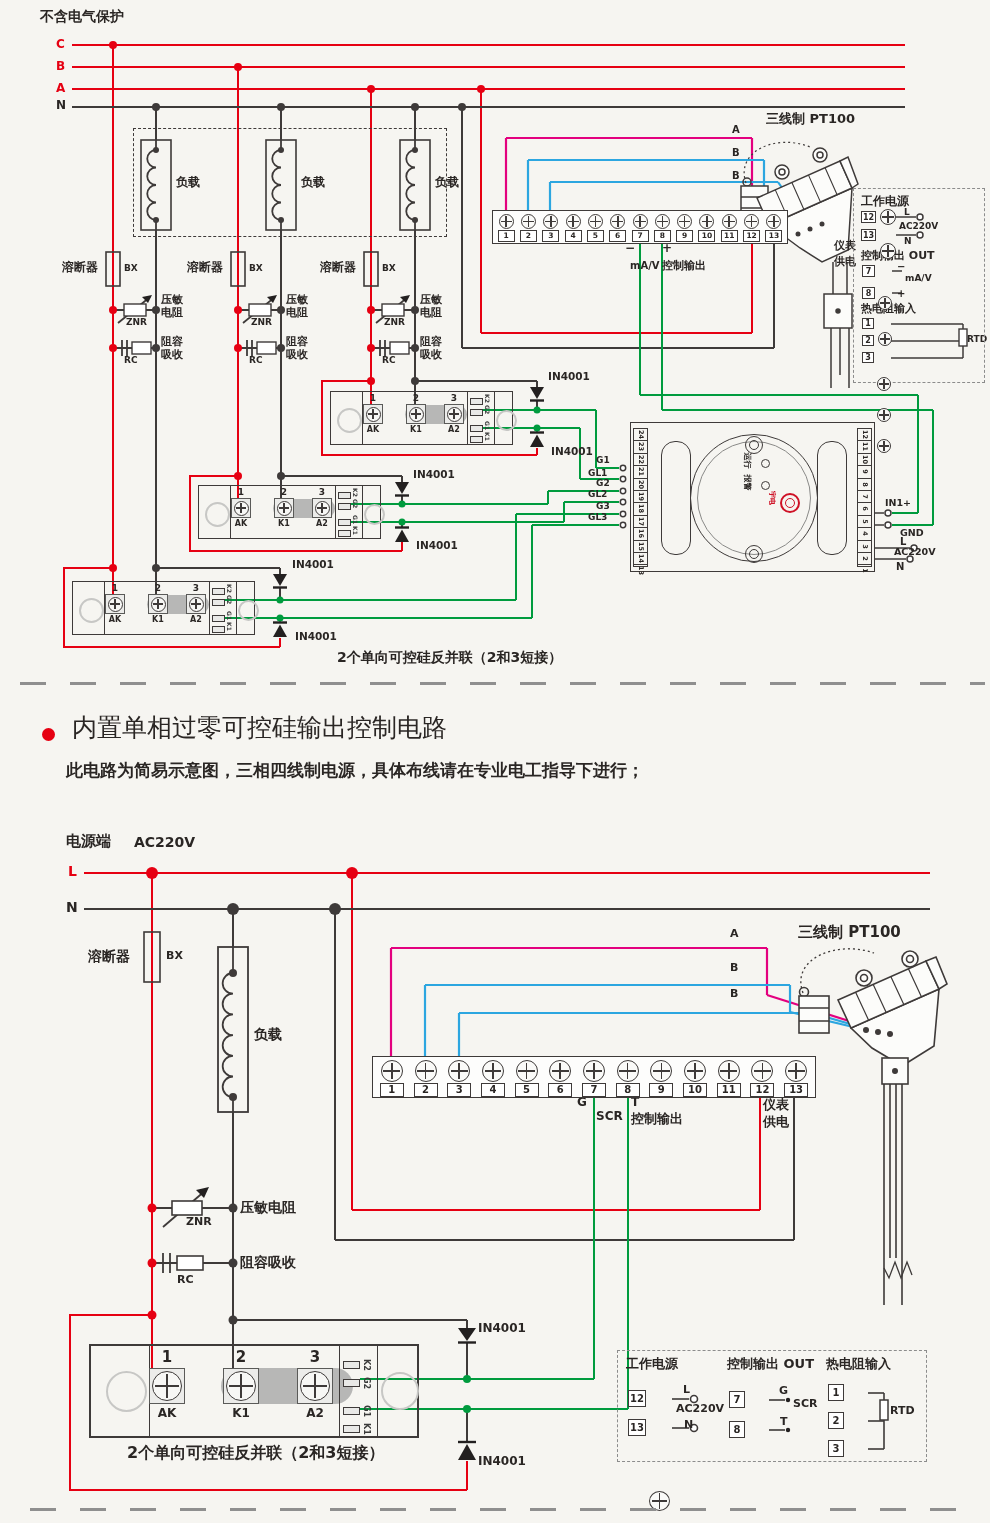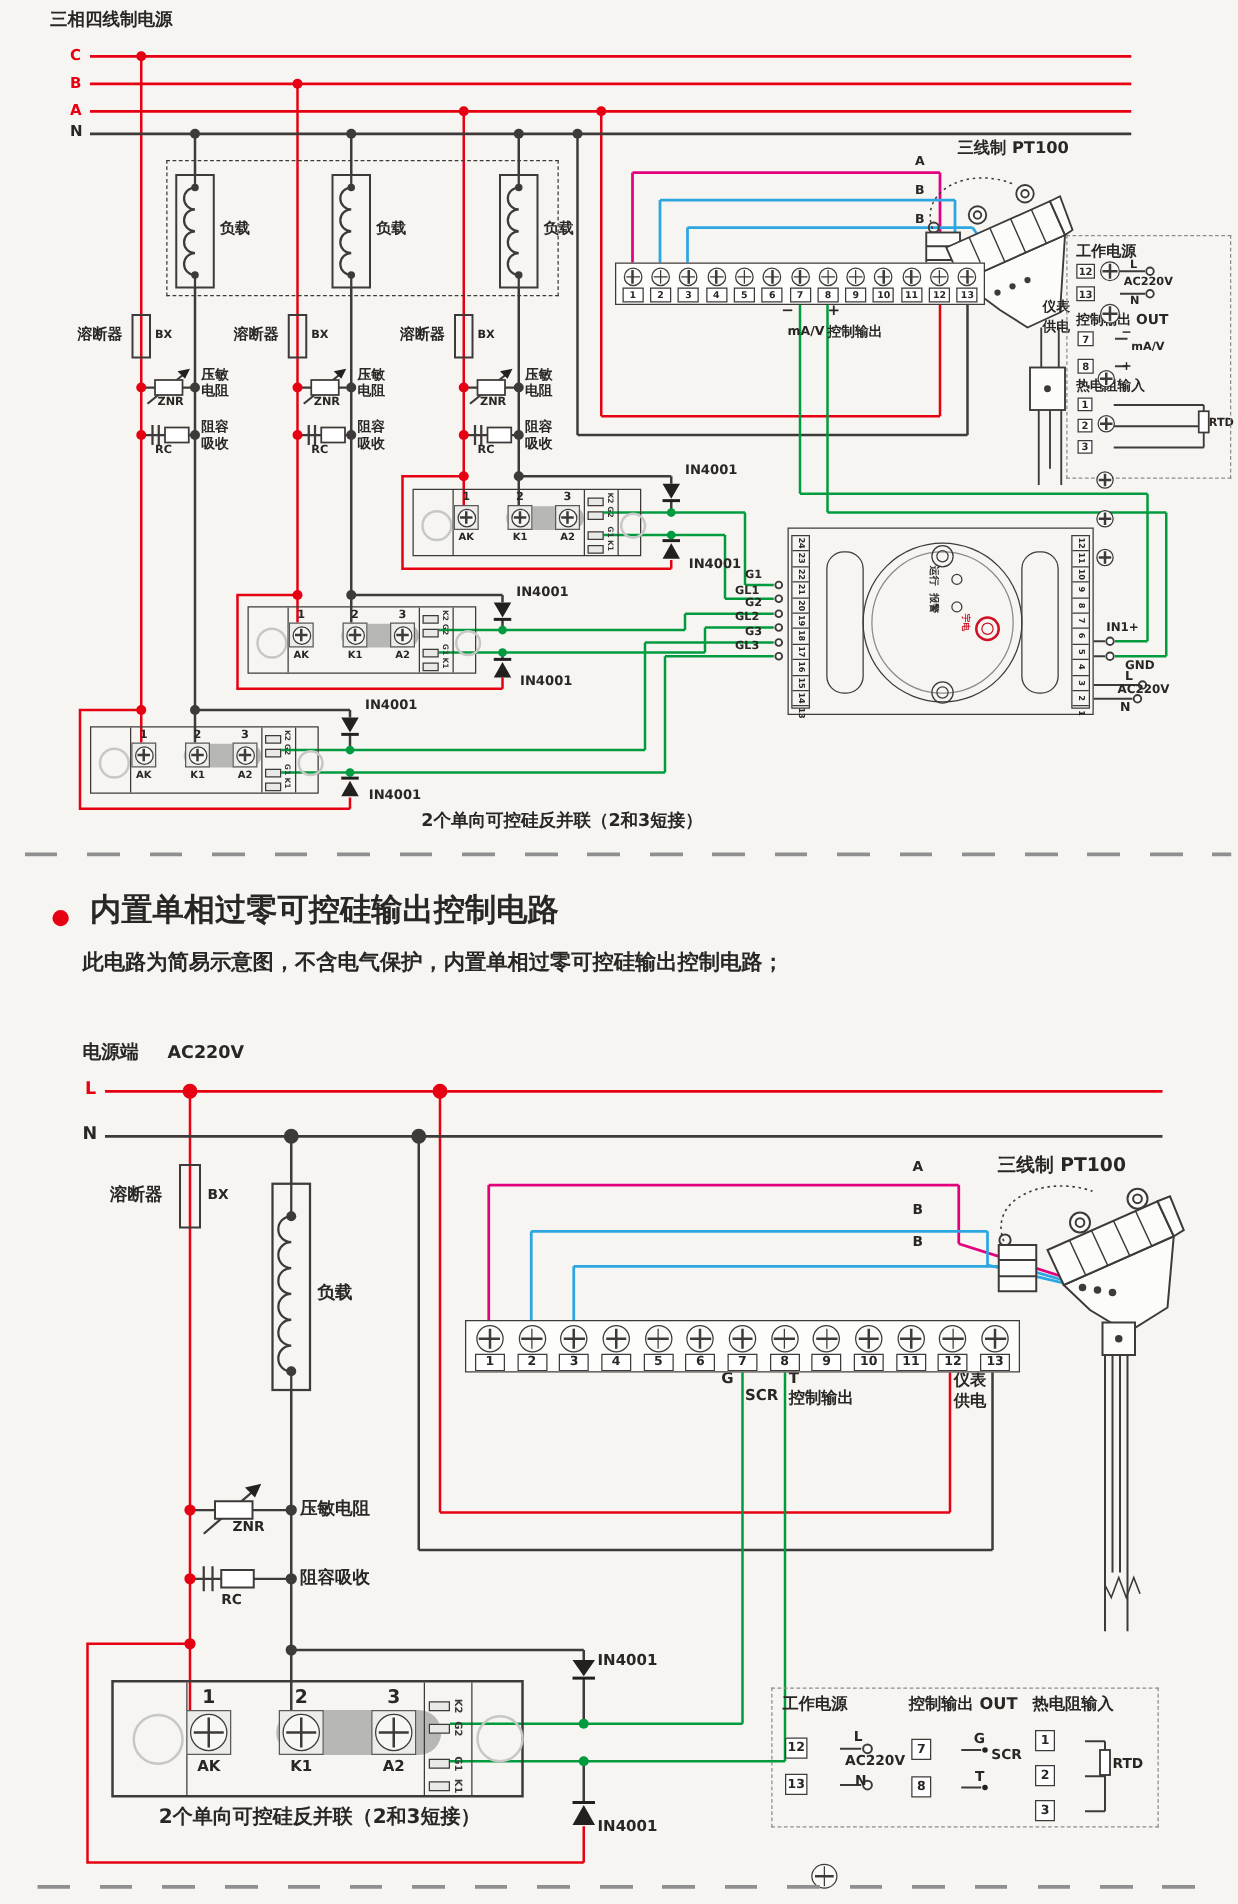--- a/index.html
+++ b/index.html
@@ -435,21 +435,21 @@
       <circle cx="280" cy="618" r="3.5"></circle>
       <circle cx="402" cy="504" r="3.5"></circle>
     <circle cx="402" cy="522" r="3.5"></circle>
       <circle cx="537" cy="410" r="3.5"></circle>
       <circle cx="537" cy="428" r="3.5"></circle>
     <circle cx="467" cy="1379" r="4"></circle>
       <circle cx="467" cy="1409" r="4"></circle>
   </g>
 </svg>
 
-<span class="lbl" style="left:40px;top:8px;font-size:14px">三相四线制电源</span>
+<span class="lbl" style="left:40px;top:8px;font-size:14px">不含电气保护</span>
 <span class="lbl red" style="left:56px;top:38px;font-size:12px">C</span>
 <span class="lbl red" style="left:56px;top:60px;font-size:12px">B</span>
 <span class="lbl red" style="left:56px;top:82px;font-size:12px">A</span>
 <span class="lbl" style="left:56px;top:99px;font-size:12px">N</span>
 
 <div class="dashedbox" style="left:133px;top:128px;width:312px;height:107px"></div>
 <span class="lbl" style="left:176px;top:176px;font-size:12px">负载</span>
 <span class="lbl" style="left:301px;top:176px;font-size:12px">负载</span>
 <span class="lbl" style="left:435px;top:176px;font-size:12px">负载</span>
 
@@ -813,22 +813,22 @@
 <span class="lbl" style="left:596px;top:501px;font-size:9px">G3</span>
 <span class="lbl" style="left:588px;top:512px;font-size:9px">GL3</span>
 <span class="lbl" style="left:885px;top:498px;font-size:9.5px">IN1+</span>
 <span class="lbl" style="left:900px;top:528px;font-size:9.5px">GND</span>
 <span class="lbl" style="left:900px;top:536px;font-size:10px">L</span>
 <span class="lbl" style="left:894px;top:547px;font-size:9.5px">AC220V</span>
 <span class="lbl" style="left:896px;top:561px;font-size:10px">N</span>
 
 <div class="divider" style="left:20px;top:682px;width:965px"></div>
 <div class="bullet" style="left:42px;top:728px"></div>
-<span class="lbl" style="left:72px;top:714px;font-size:25px;font-weight:700">内置单相过零可控硅输出控制电路</span>
-<span class="lbl" style="left:66px;top:761px;font-size:17px">此电路为简易示意图，不含电气保护，内置单相过零可控硅输出控制电路；</span>
+<span class="lbl" style="left:72px;top:714px;font-size:25px;font-weight:400">内置单相过零可控硅输出控制电路</span>
+<span class="lbl" style="left:66px;top:761px;font-size:17px">此电路为简易示意图，三相四线制电源，具体布线请在专业电工指导下进行；</span>
 
 <span class="lbl" style="left:66px;top:833px;font-size:15px">电源端</span>
 <span class="lbl" style="left:134px;top:834px;font-size:14px">AC220V</span>
 <span class="lbl red" style="left:68px;top:863px;font-size:14px">L</span>
 <span class="lbl" style="left:66px;top:899px;font-size:14px">N</span>
 <span class="lbl" style="left:88px;top:948px;font-size:14px">溶断器</span>
 <span class="lbl" style="left:166px;top:950px;font-size:11px">BX</span>
 <span class="lbl" style="left:254px;top:1026px;font-size:14px">负载</span>
 <span class="lbl" style="left:240px;top:1199px;font-size:14px">压敏电阻</span>
 <span class="lbl" style="left:186px;top:1216px;font-size:11px">ZNR</span>

